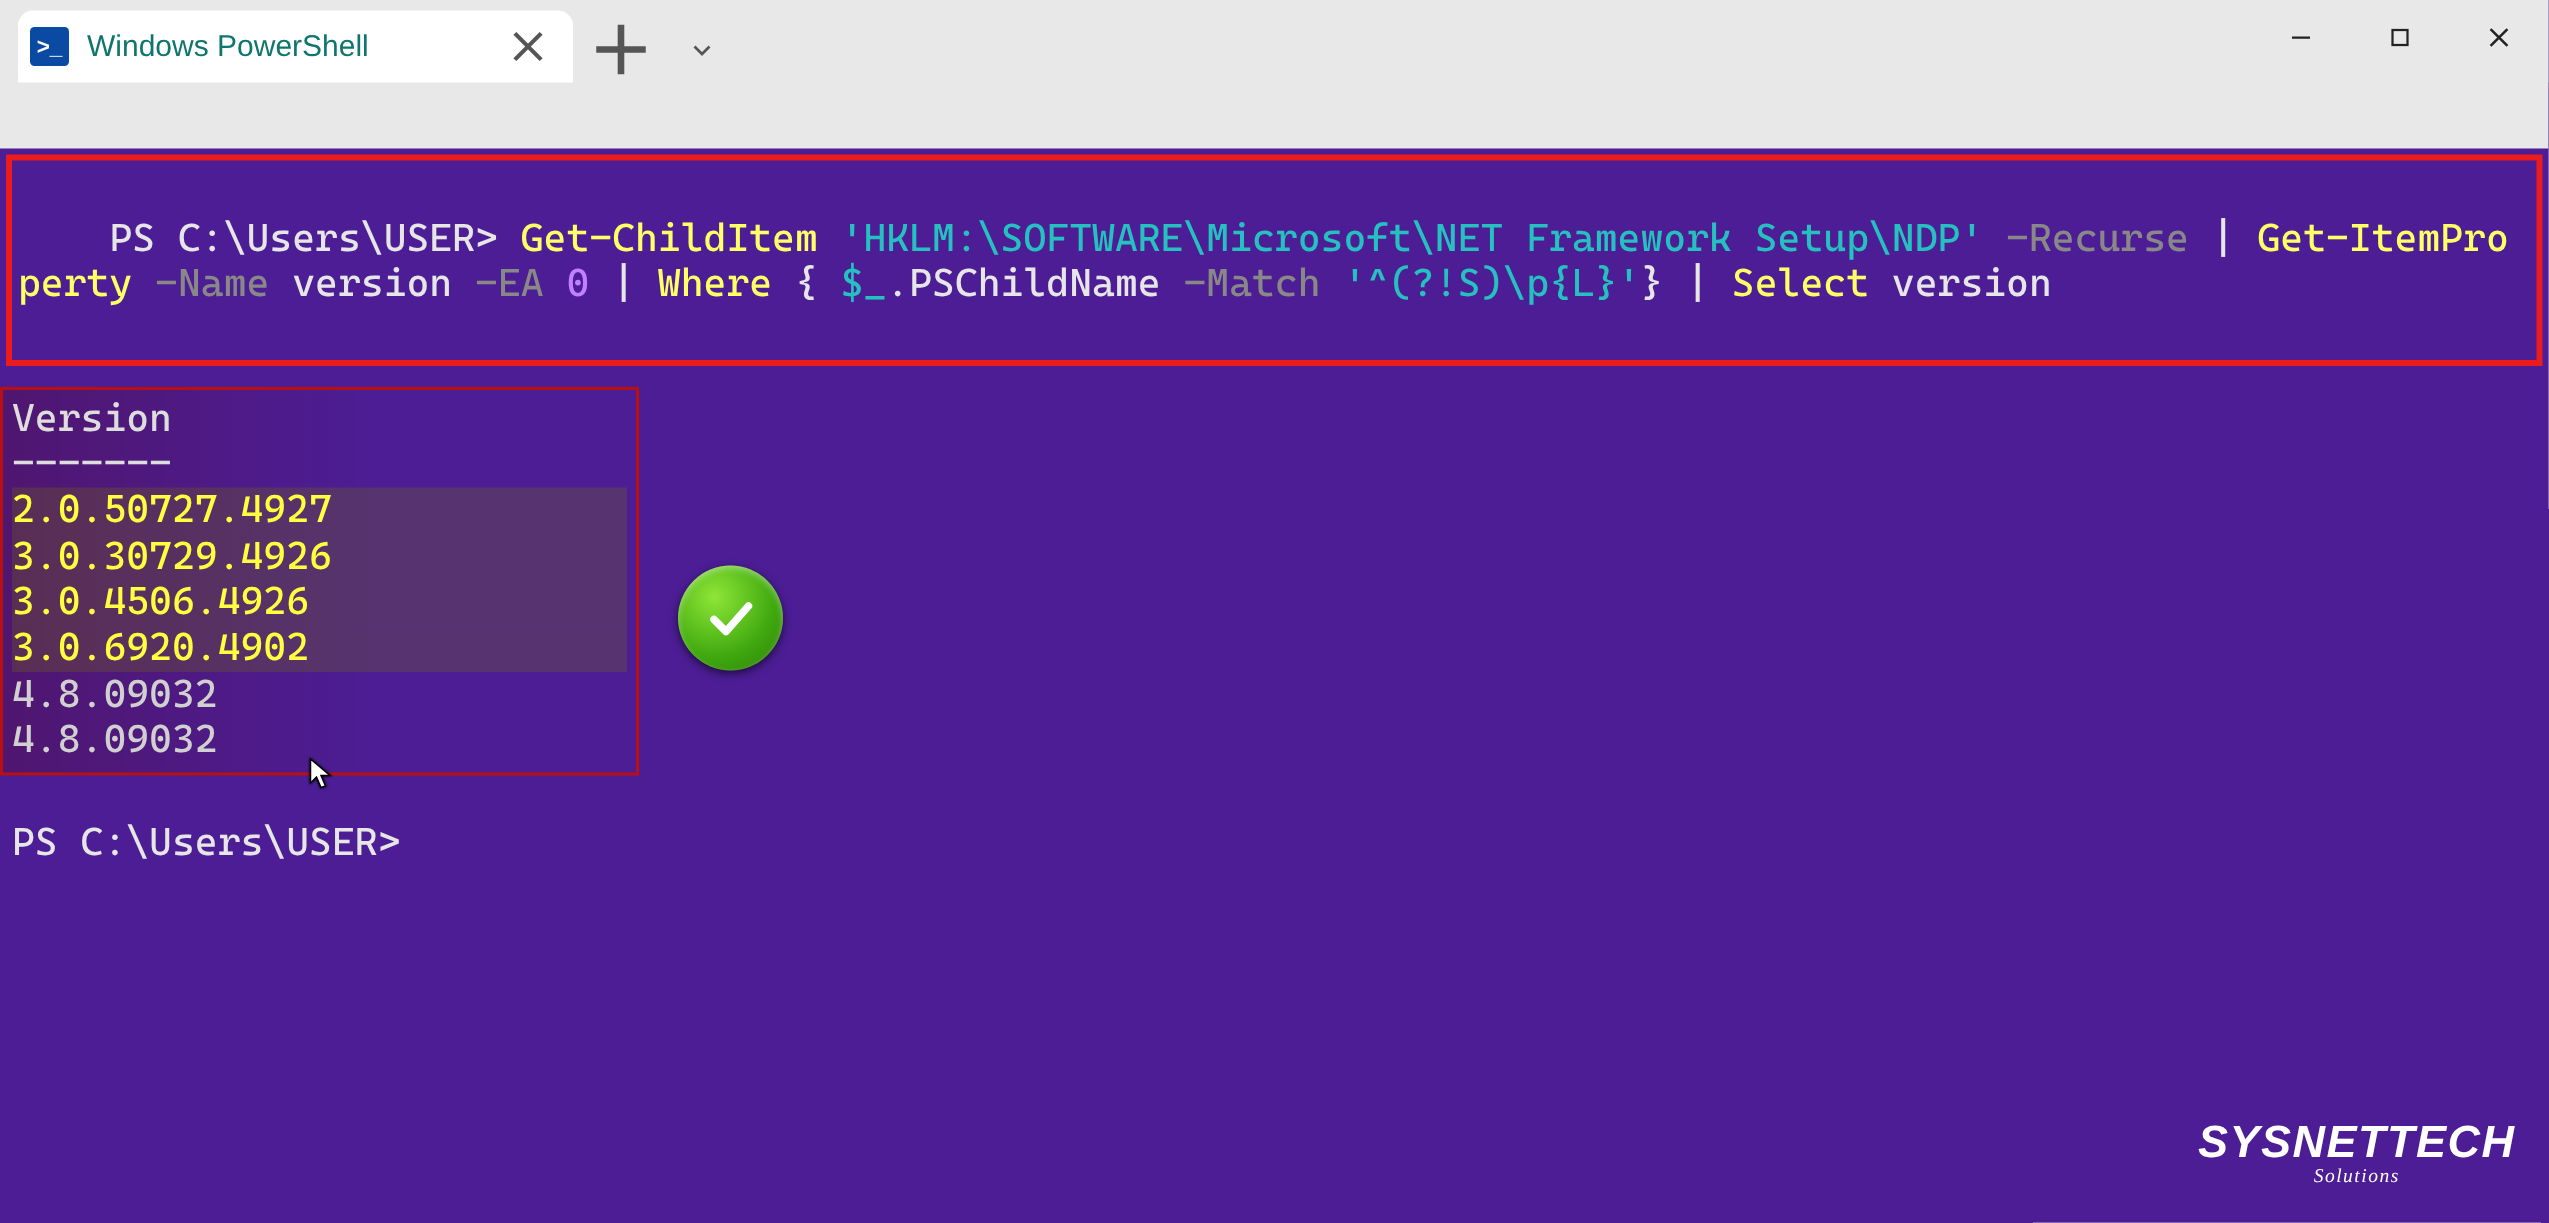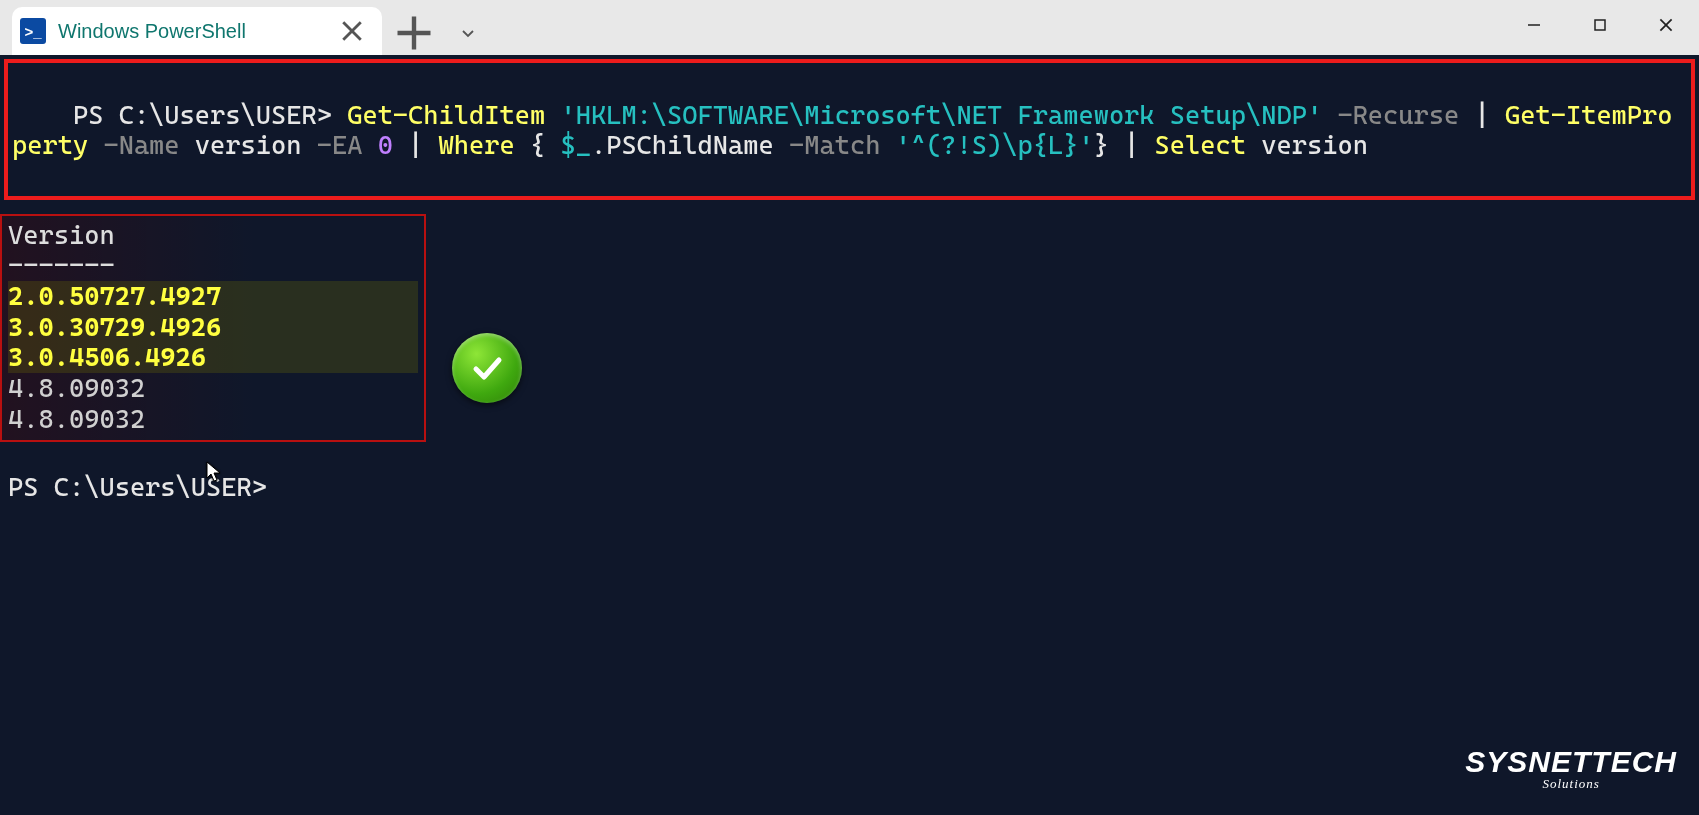--- a/index.html
+++ b/index.html
@@ -51,27 +51,28 @@
   .winbtn{
     width:66px;height:50px;display:flex;align-items:center;justify-content:center;
     color:#222;
   }
   .winbtn svg{width:16px;height:16px;stroke:#222;stroke-width:1.5;fill:none;}
   .winbtn.close svg{width:18px;height:18px;}
 
   
   .terminal {
     flex:1;
-    background:#0f172a;
+    background:#4c1d95;
     color:#ccc;
     font-family: "Cascadia Mono","Consolas",monospace;
     font-size:26px;
     line-height:1.18;
     position:relative;
     padding:0;
+    margin-top:44px;
   }
   .cmdblock {
     border:4px solid #ed1c1c;
     margin:4px;
     padding:6px 4px 4px 4px;
     white-space:pre-wrap;
     word-break:break-all;
   }
   .prompt-white{color:#e6e6e6;}
   .tok-yellow{color:#ffff66;}
@@ -84,21 +85,21 @@
     border:2px solid #b81010;
     width:426px;
     margin-top:14px;
     padding:4px 6px 6px 6px;
     position:relative;
     background:linear-gradient(90deg, rgba(90,0,0,0.25) 0%, rgba(0,0,0,0) 60%);
   }
   .out-header{color:#ddd;}
   .out-divider{color:#ddd;letter-spacing:0px;}
   .out-line{white-space:pre;}
-  .out-yellow{color:#ffff40;background:rgba(120,120,0,0.25);font-weight:bold;}
+  .out-yellow{color:#ffff40;background:rgba(120,120,0,0.25);}
   .out-plain{color:#d0d0d0;}
 
   .checkbadge{
     position:absolute;
     left:452px;
     top:278px;
     width:70px;height:70px;border-radius:50%;
     background:radial-gradient(circle at 35% 30%, #8ee637, #3fa80f 60%, #2e7d07);
     box-shadow:0 2px 6px rgba(0,0,0,0.6), inset 0 2px 4px rgba(255,255,255,0.4);
     display:flex;align-items:center;justify-content:center;
@@ -181,20 +182,21 @@
     <span class="prompt-white">PS C:\Users\USER&gt; </span><span id="cmdline"><span class="tok-yellow">Get-ChildItem</span><span class="tok-white"> </span><span class="tok-teal">'HKLM:\SOFTWARE\Microsoft\NET Framework Setup\NDP'</span><span class="tok-white"> </span><span class="tok-gray">-Recurse</span><span class="tok-white"> | </span><span class="tok-yellow">Get-ItemProperty</span><span class="tok-white"> </span><span class="tok-gray">-Name</span><span class="tok-white"> version </span><span class="tok-gray">-EA</span><span class="tok-white"> </span><span class="tok-purple">0</span><span class="tok-white"> | </span><span class="tok-yellow">Where</span><span class="tok-white"> { </span><span class="tok-teal">$_</span><span class="tok-white">.PSChildName </span><span class="tok-gray">-Match</span><span class="tok-white"> </span><span class="tok-teal">'^(?!S)\p{L}'</span><span class="tok-white">} | </span><span class="tok-yellow">Select</span><span class="tok-white"> version</span></span>
   </div>
 
   <div class="outputbox">
     <div class="out-header out-line">Version</div>
     <div class="out-divider out-line">-------</div>
     <div id="outrows">
         <div class="out-line out-yellow">2.0.50727.4927</div>
         <div class="out-line out-yellow">3.0.30729.4926</div>
         <div class="out-line out-yellow">3.0.4506.4926</div>
+        <div class="out-line out-yellow">3.0.6920.4902</div>
         <div class="out-line out-plain">4.8.09032</div>
         <div class="out-line out-plain">4.8.09032</div>
       </div>
   </div>
 
   <div class="checkbadge">
     <svg viewBox="0 0 40 40">
       <polyline points="9,21 17,29 32,12" stroke="#fff" stroke-width="5" fill="none" stroke-linecap="round" stroke-linejoin="round"></polyline>
     </svg>
   </div>

